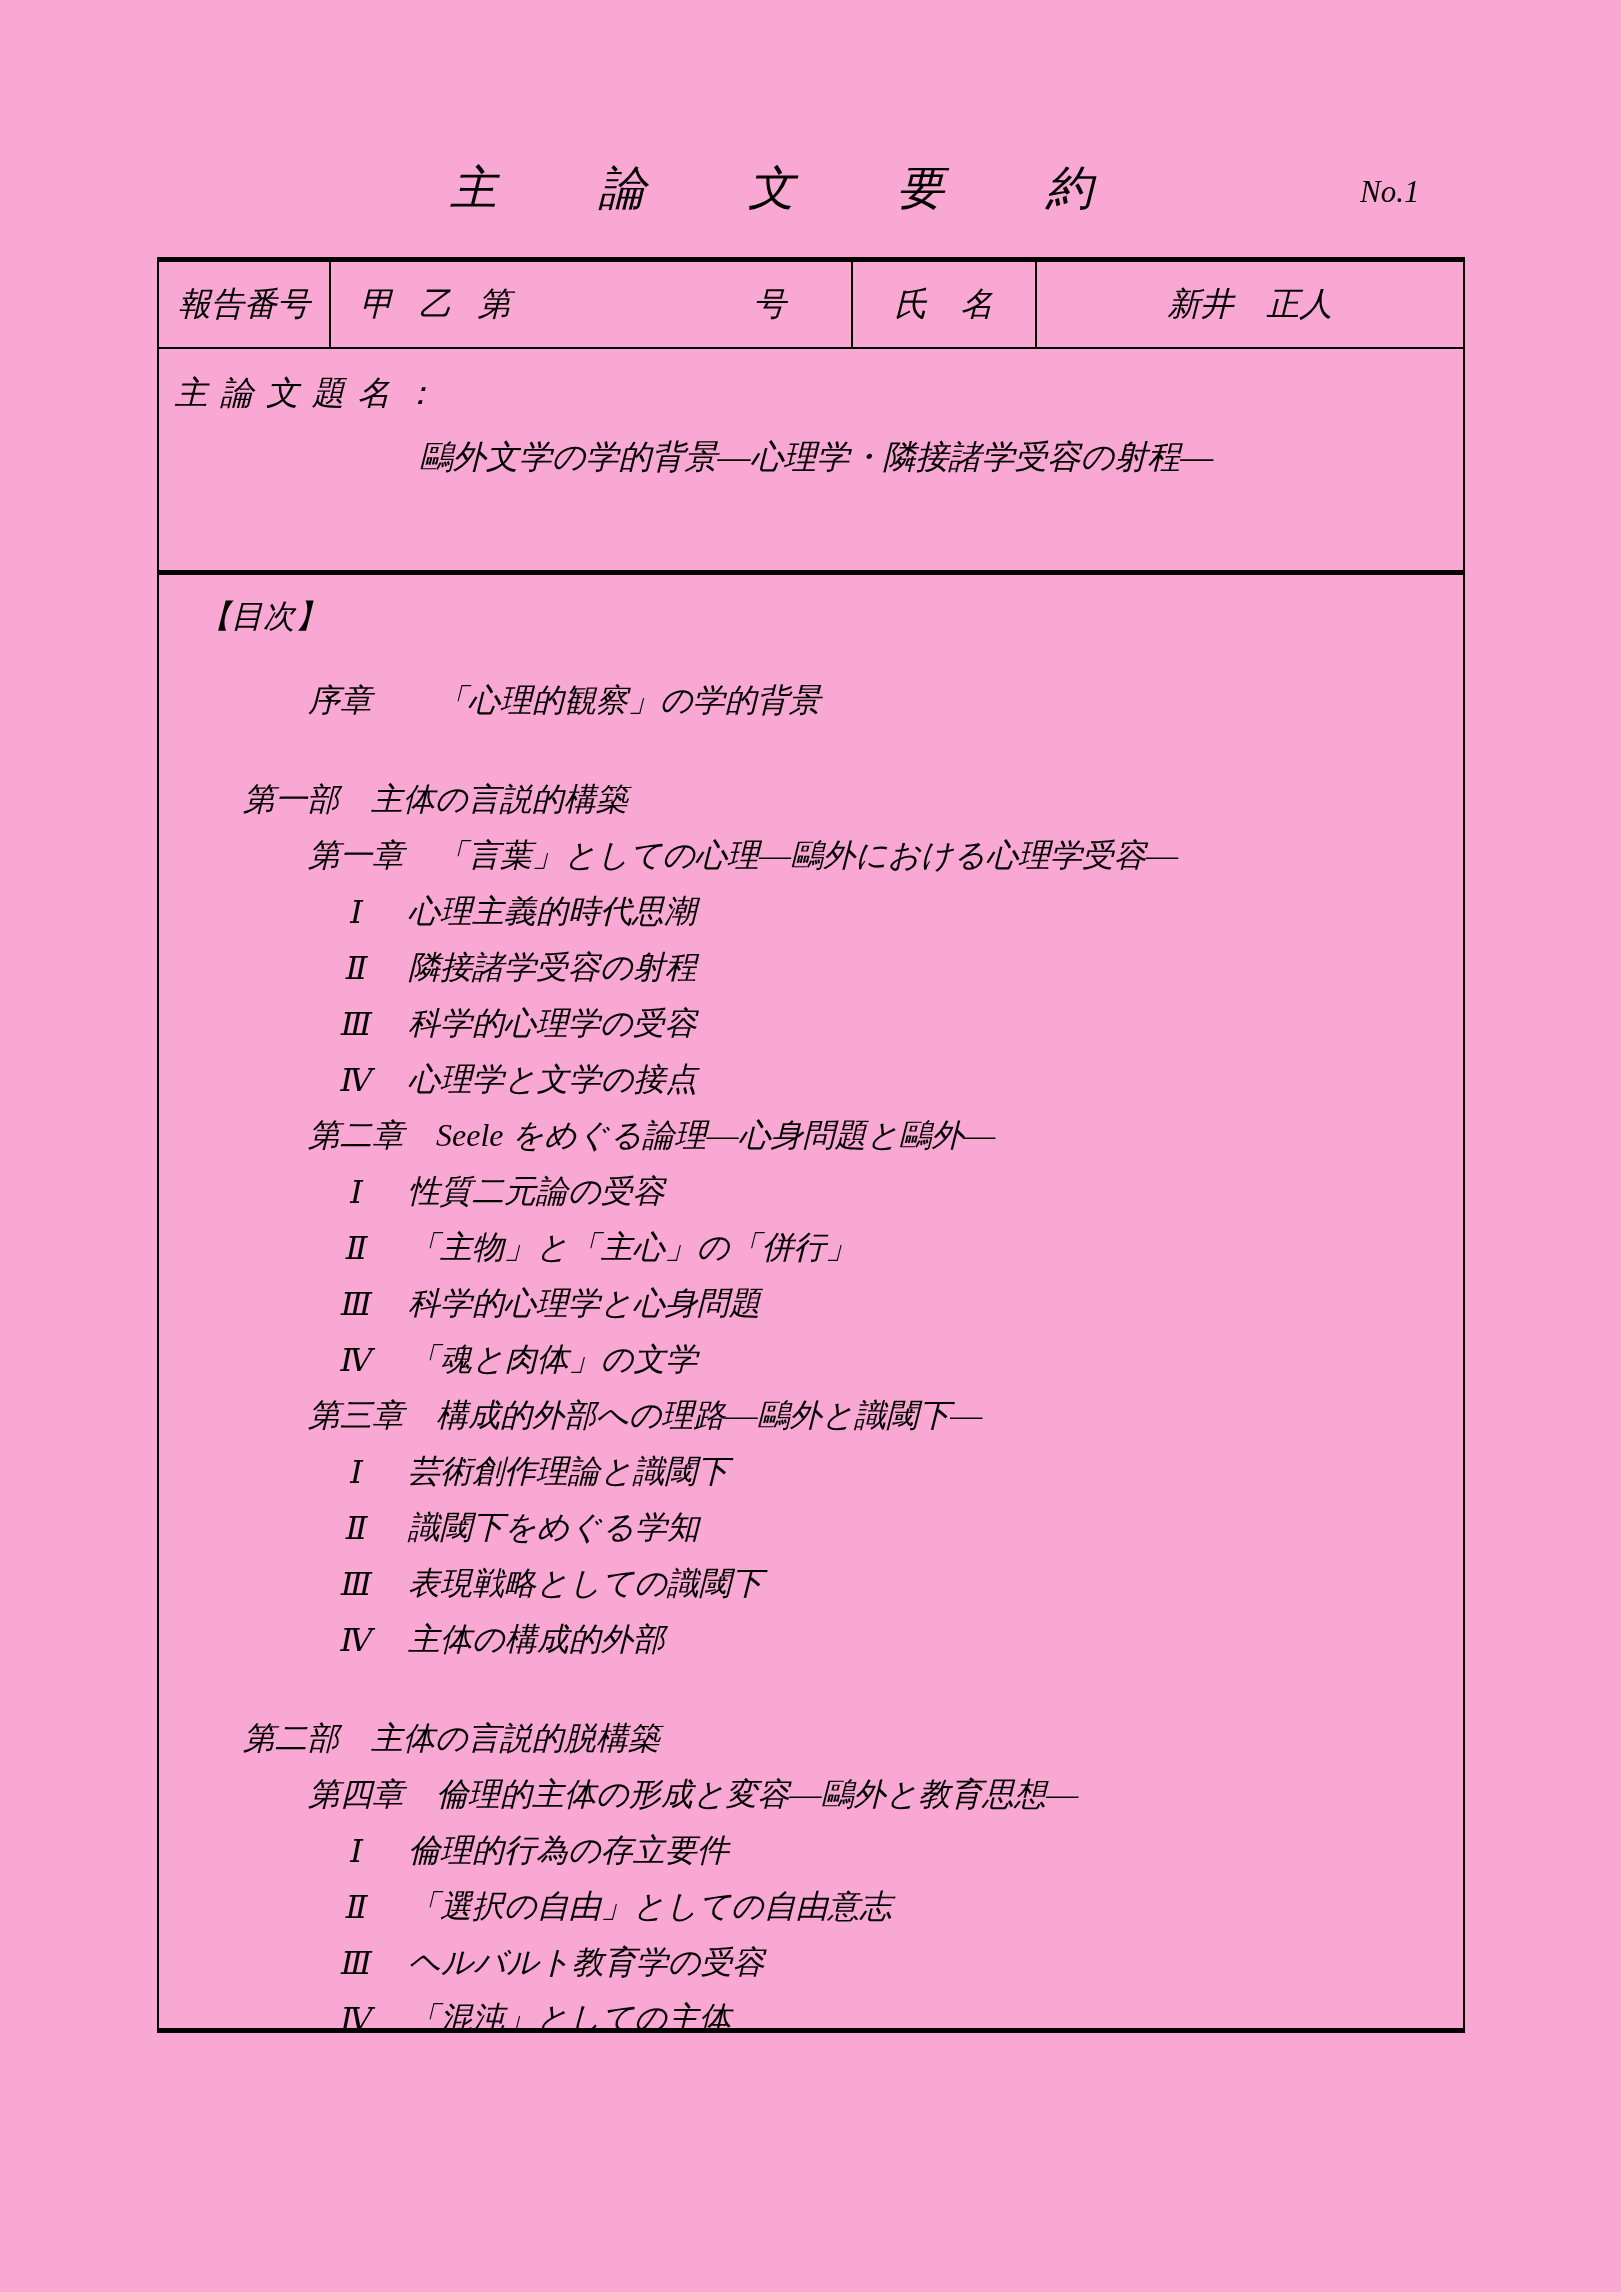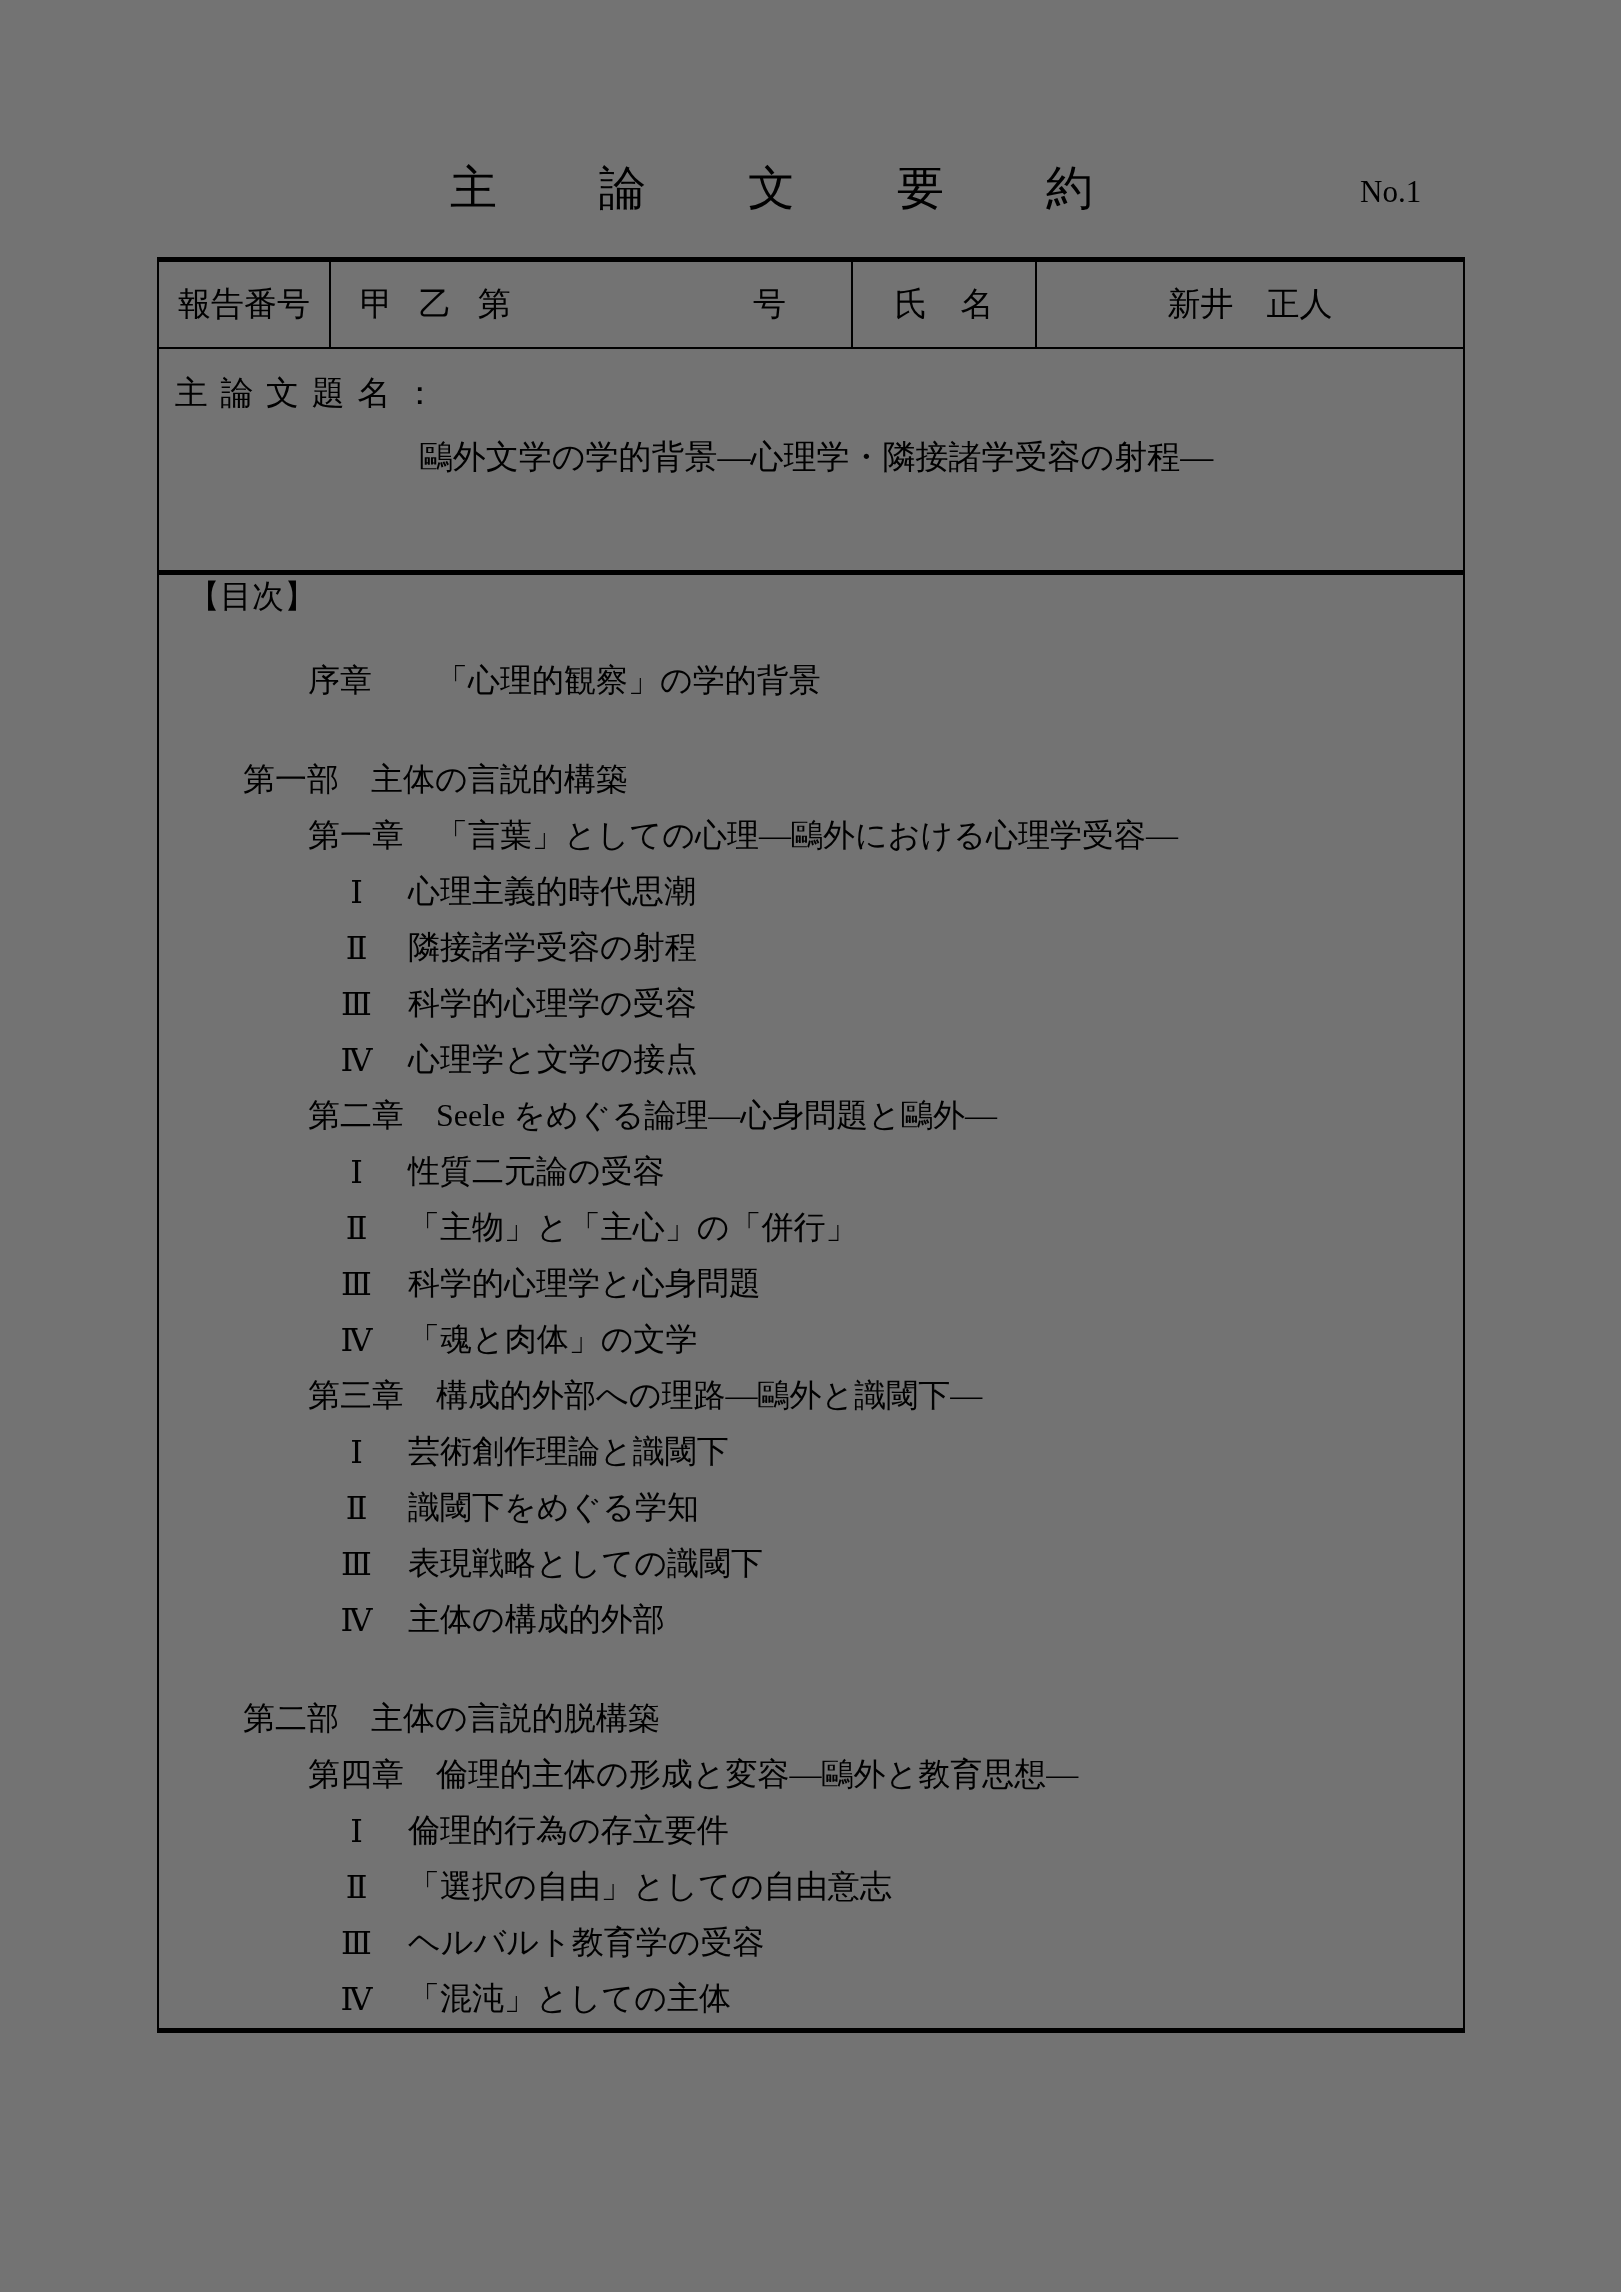--- a/index.html
+++ b/index.html
@@ -1,24 +1,25 @@
 <!DOCTYPE html>
 <html><head>
 <meta charset="utf-8">
 <style>
   * { margin:0; padding:0; box-sizing:border-box; }
   html,body { background:#888; }
   .page {
     position:relative;
     width:1621px; height:2293px;
-    background:#737373;
+    background:#f9a8d4;
     color:#000;
     font-family:"Liberation Serif","DejaVu Serif",serif;
     margin:0 auto;
     overflow:hidden;
+    font-style:italic;
   }
   
   .doc-title {
     position:absolute; left:450px; top:157px;
     font-size:47px; letter-spacing:102px; white-space:nowrap;
     font-weight:400;
   }
   .page-no {
     position:absolute; left:1360px; top:174px;
     font-size:31px; white-space:nowrap;
@@ -54,21 +55,21 @@
     padding:21.6px 0 0 15.7px;
     font-size:33px;
   }
   .thesis-label { letter-spacing:12.7px; }
   .thesis-title { margin:19.6px 0 0 245px; }
   
   .section-toc {
     flex:1; overflow:hidden;
     font-size:32px;
   }
-  .toc-heading { height:43px; display:flex; align-items:center; padding-left:29px; }
+  .toc-heading { height:43px; display:flex; align-items:center; padding-left:40px;margin-top:20px; }
   .toc-line { height:56px; display:flex; align-items:center; white-space:pre; }
   .toc-line.chapter { padding-left:149px; }
   .toc-line.part    { padding-left:84px; }
   .toc-line.item    { padding-left:175px; }
   .toc-line.sp1 { margin-top:35px; }
   .toc-line.sp2 { margin-top:43px; }
   .item .num {
     display:inline-block; width:45px; text-align:center;
     font-family:"Liberation Serif","DejaVu Serif","DejaVu Sans",serif;
   }

